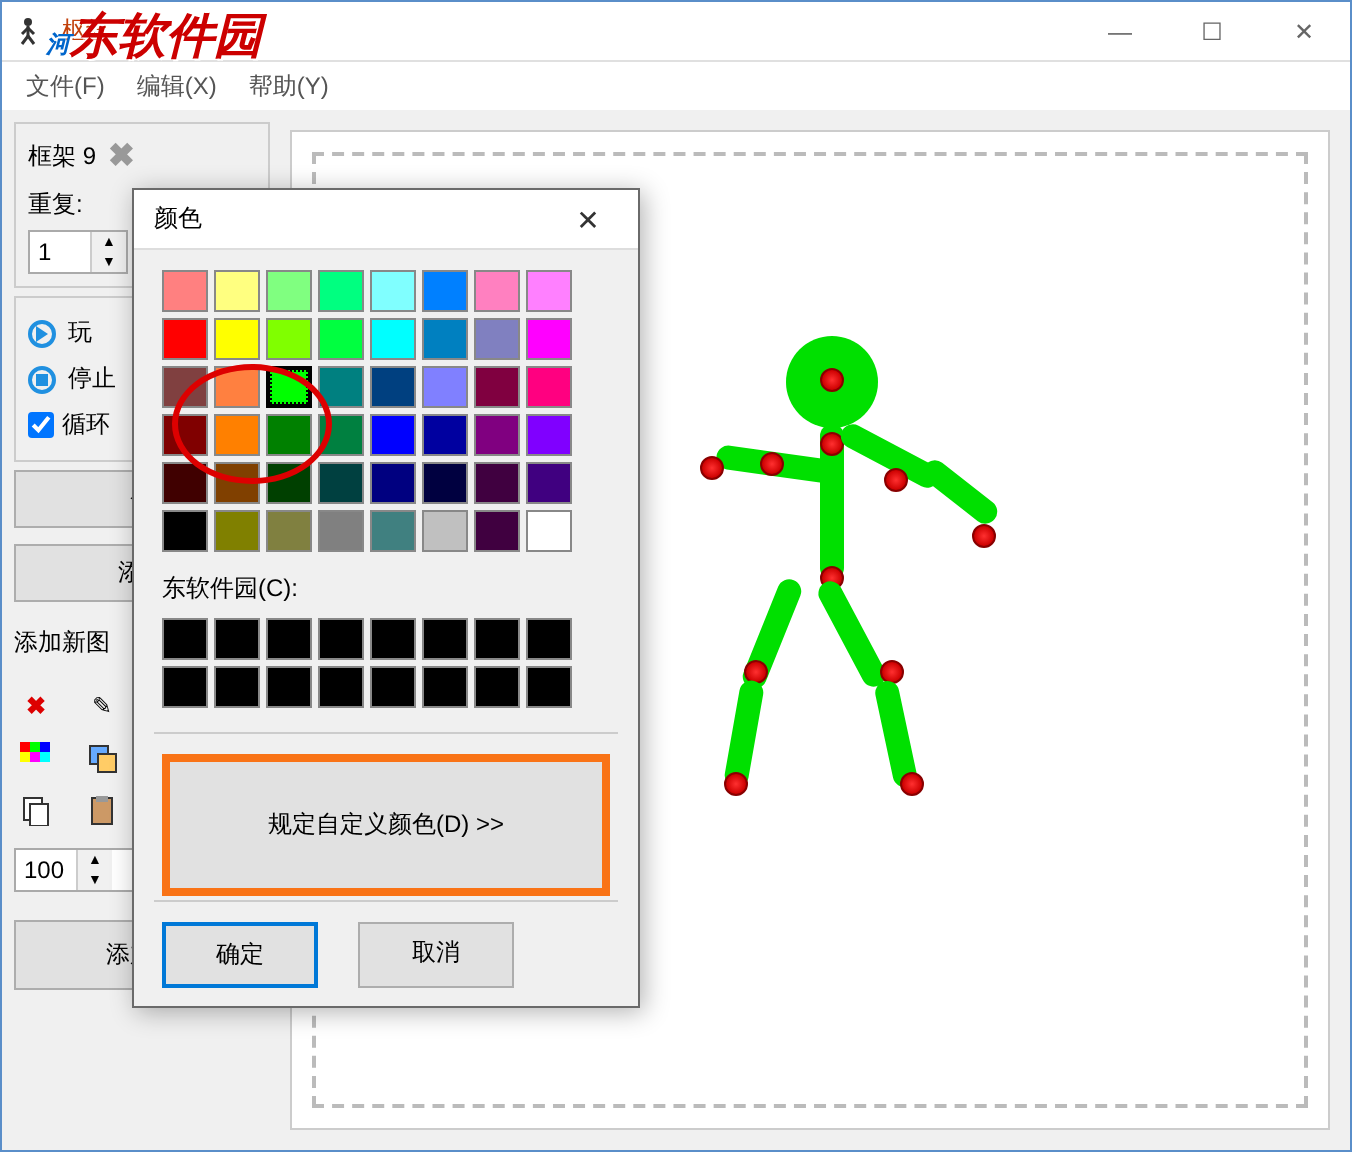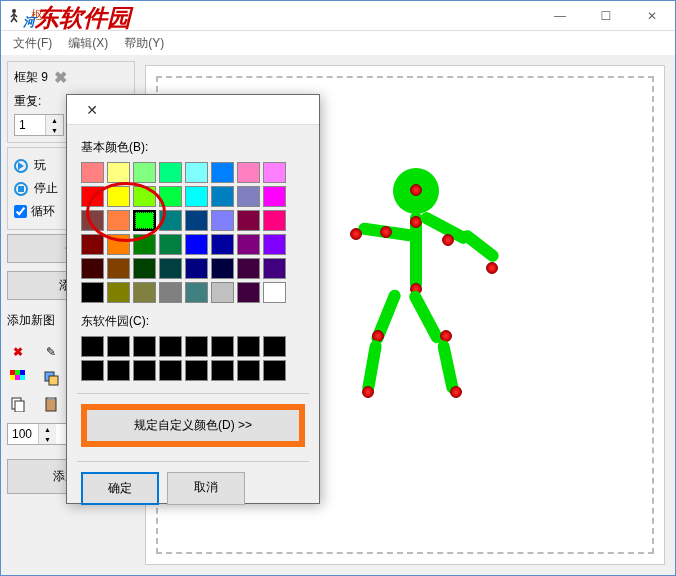--- a/index.html
+++ b/index.html
@@ -39,22 +39,22 @@
 .dlg-title span{flex:1}
 .dlg-close{width:30px;height:30px;display:flex;align-items:center;justify-content:center;font-size:14px;color:#333;cursor:pointer}
 .dlg-body{padding:10px 14px}
 .label{margin:4px 0 6px}
 .swatch-grid{display:grid;grid-template-columns:repeat(8,23px);grid-auto-rows:21px;gap:3px;margin-bottom:10px}
 .swatch{border:1px solid #888;cursor:pointer}
 .swatch.sel{outline:1px dotted #000;outline-offset:-3px;border:2px solid #000}
 .custom-grid{display:grid;grid-template-columns:repeat(8,23px);grid-auto-rows:21px;gap:3px;margin-bottom:12px}
 .hr{height:1px;background:#ccc;margin:6px -4px 10px}
 .red-circle{position:absolute;top:182px;left:86px;width:80px;height:60px;border:3px solid #d00;border-radius:50%;z-index:150;pointer-events:none}
-.define-btn{width:100%;border:6px solid #f97316;background:#e1e1e1;padding:7px;text-align:center;margin-bottom:14px}
-.dlg-buttons{display:flex;gap:8px;border-top:1px solid #ccc;padding-top:10px;margin:0 -4px;padding-left:4px;padding-right:4px}
+.define-btn{width:100%;border:4px solid #f97316;background:#e1e1e1;padding:23px;text-align:center;margin-bottom:2px}
+.dlg-buttons{display:flex;gap:20px;border-top:1px solid #ccc;padding-top:10px;margin:0 -4px;padding-left:4px;padding-right:4px}
 .dlg-btn{width:78px;border:1px solid #adadad;background:#e1e1e1;padding:6px;text-align:center;cursor:pointer}
 .dlg-btn.primary{border:2px solid #0078d7}
 </style>
 </head>
 <body>
 
 <div class="main-window">
   <div class="titlebar">
     <svg class="icon" viewBox="0 0 16 16">
         <circle cx="5" cy="3" r="2" fill="#333"></circle>
@@ -216,24 +216,24 @@
 </div>
 
 <div class="watermark">
   <div style="font-size:24px;font-weight:bold;font-style:italic;color:#c00;text-shadow:1px 1px 0 #fff">
     <span style="color:#06c">河</span>东软件园
   </div>
 </div>
 
 <div class="color-dialog">
   <div class="dlg-title">
+    <span>颜色</span>
     <div class="dlg-close">✕</div>
   </div>
   <div class="dlg-body">
-    <div class="label">基本颜色(B):</div>
     <div class="swatch-grid" id="basic-grid">
         <div class="swatch" style="background: rgb(255, 128, 128);"></div>
         <div class="swatch" style="background: rgb(255, 255, 128);"></div>
         <div class="swatch" style="background: rgb(128, 255, 128);"></div>
         <div class="swatch" style="background: rgb(0, 255, 128);"></div>
         <div class="swatch" style="background: rgb(128, 255, 255);"></div>
         <div class="swatch" style="background: rgb(0, 128, 255);"></div>
         <div class="swatch" style="background: rgb(255, 128, 192);"></div>
         <div class="swatch" style="background: rgb(255, 128, 255);"></div>
         <div class="swatch" style="background: rgb(255, 0, 0);"></div>

